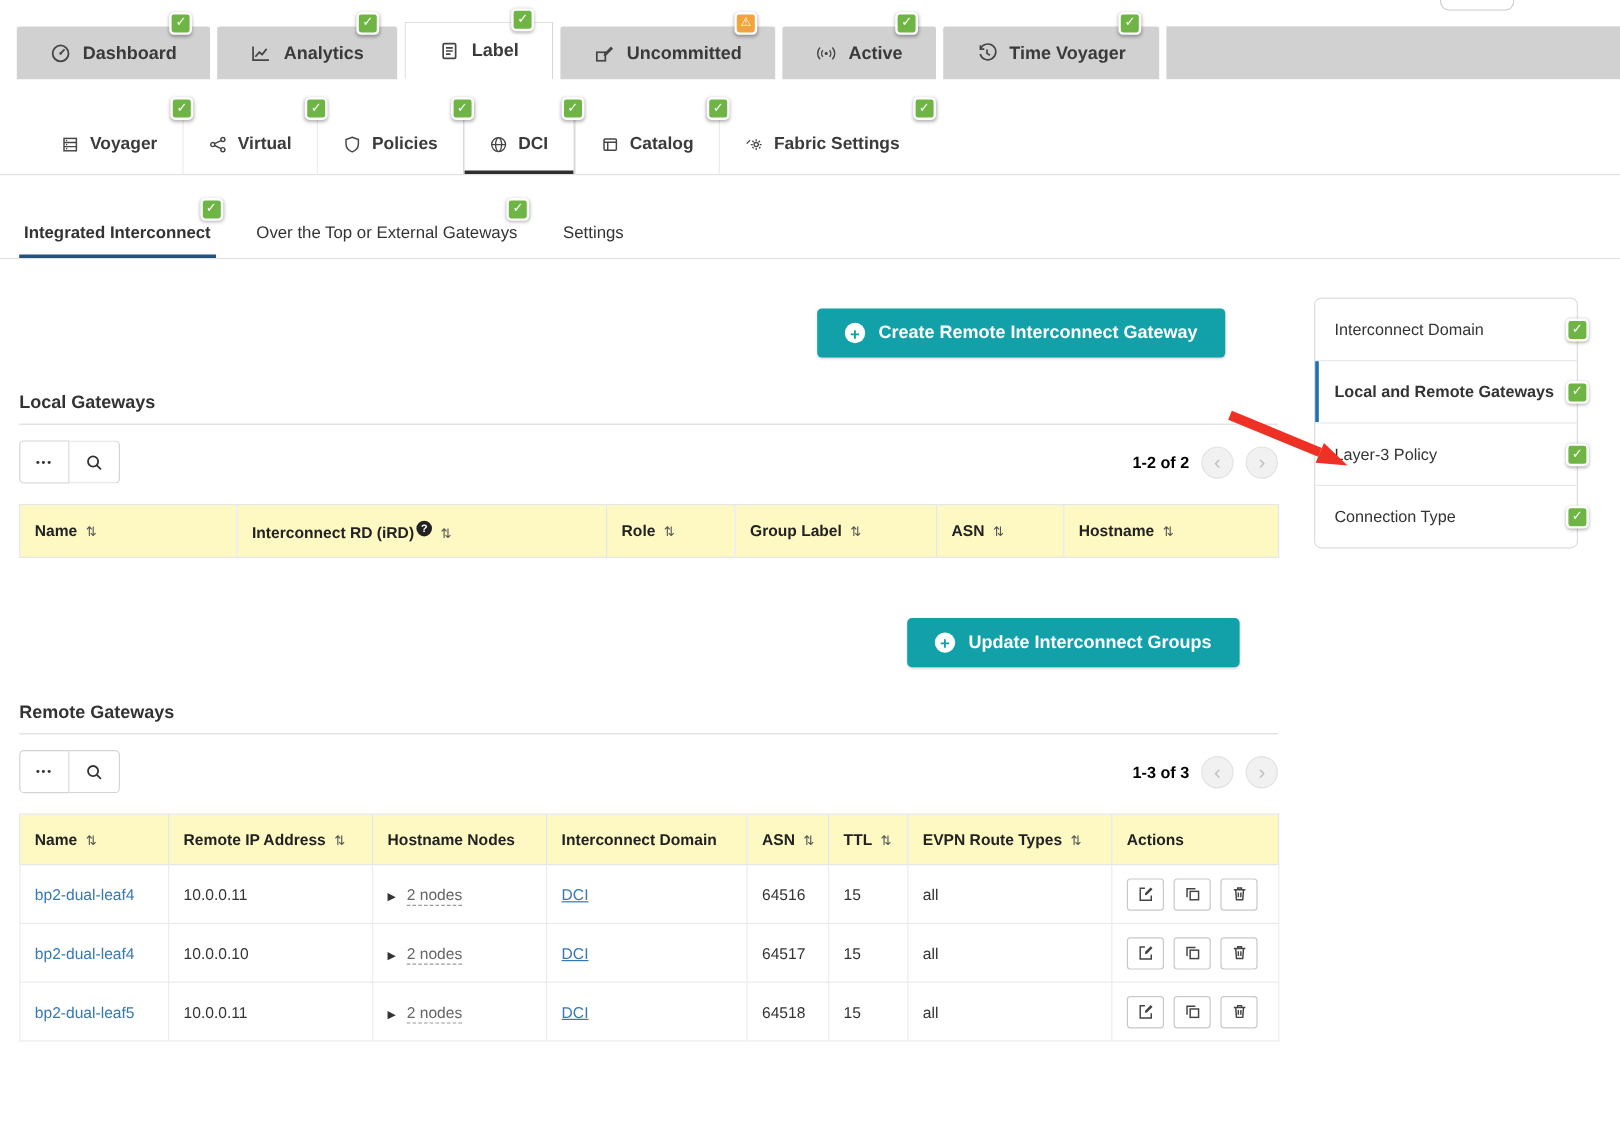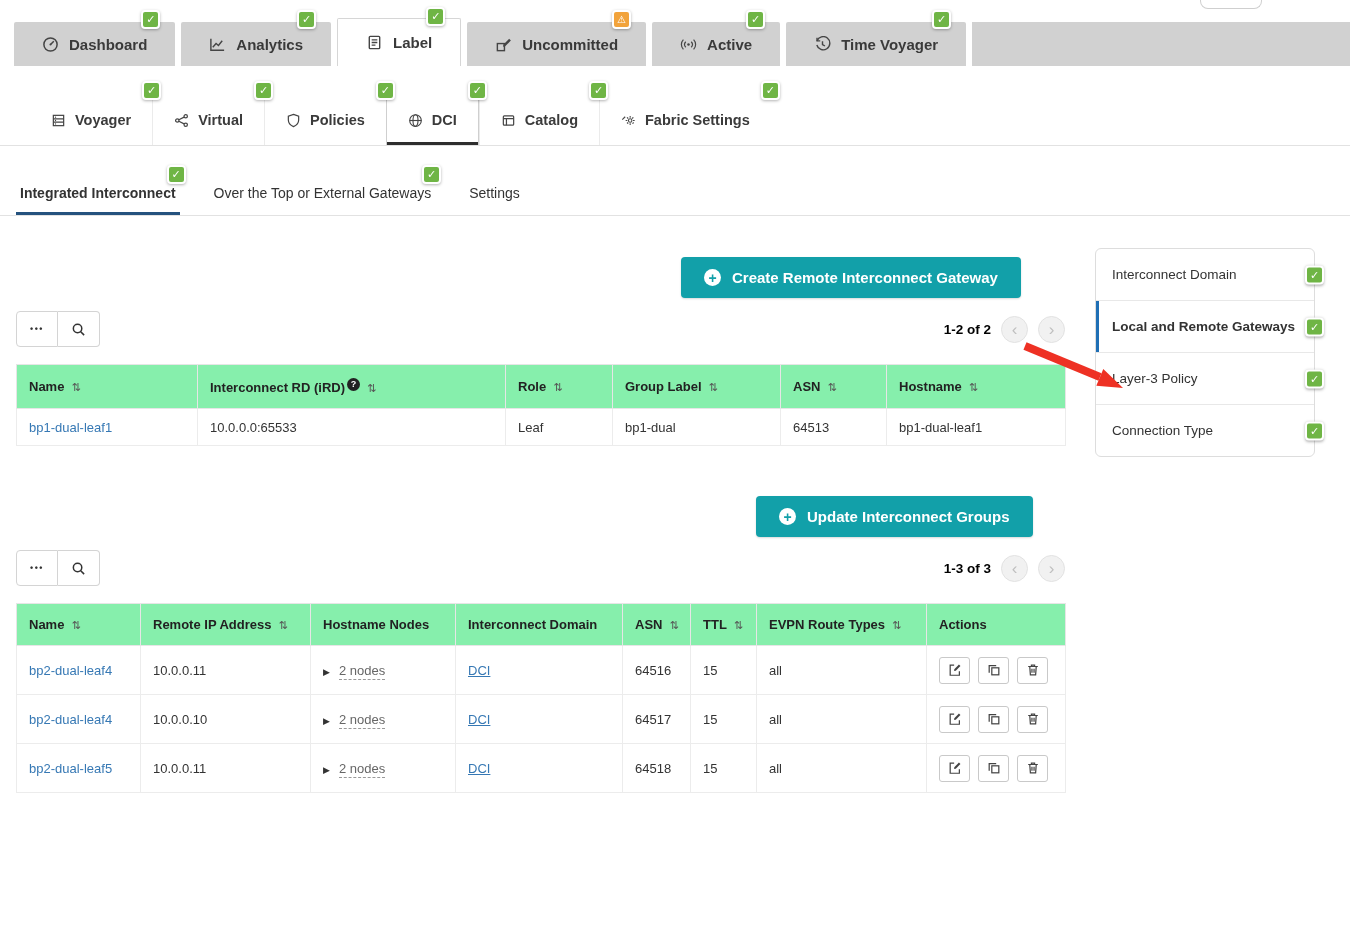--- a/index.html
+++ b/index.html
@@ -61,21 +61,21 @@
     align-items:center; justify-content:center; color:#333; cursor:pointer; }
   .tool-btn:first-child { border-radius:4px 0 0 4px; }
   .tool-btn + .tool-btn { border-left:none; border-radius:0 4px 4px 0; }
   .dots { font-size:9px; letter-spacing:1.5px; font-weight:bold; color:#333; }
   .pager { display:flex; align-items:center; gap:10px; }
   .pager-text { font-weight:700; font-size:13.5px; color:#000000; }
   .pager-btn { width:27px; height:27px; border-radius:50%; background:#f1f1f1; border:1px solid #e2e2e2;
     color:#bfbfbf; display:flex; align-items:center; justify-content:center; font-size:17px; line-height:1; cursor:default; }
 
   table.grid { border-collapse:collapse; table-layout:fixed; width:1049px; font-size:13px; margin-top:17px; }
-  .grid th { background:#86efac; text-align:left; font-weight:700; color:#222; padding:13px 12px;
+  .grid th { background:#fef9c3; text-align:left; font-weight:700; color:#222; padding:13px 12px;
     border:1px solid #e6e6e6; white-space:nowrap; overflow:hidden; }
   .grid td { padding:0 12px; height:37px; border:1px solid #ececec; color:#333; background:#fff; white-space:nowrap; }
   .grid.remote td { height:49px; }
   .sort { color:#555; font-size:11px; margin-left:7px; font-weight:400; }
   .help { display:inline-block; width:13px; height:13px; border-radius:50%; background:#222; color:#fff;
     font-size:9px; line-height:13px; text-align:center; vertical-align:super; margin-left:2px; font-weight:700; }
   .lnk { color:var(--link-blue,#3678B4); cursor:pointer; text-decoration:none; }
   .lnk.u { text-decoration:underline; }
   .expander { color:#333; font-size:9px; margin-right:9px; cursor:pointer; }
   .nodes-link { color:#666; border-bottom:1px dashed #999; cursor:pointer; padding-bottom:1px;text-align:center; }
@@ -227,20 +227,21 @@
 <main class="main">
 
   <div class="create-row">
     <button class="btn-teal">
       <span class="plus">+</span>
       <span>Create Remote Interconnect Gateway</span>
     </button>
   </div>
 
   <section class="section">
+    <div class="section-title">Local Gateways</div>
     <div class="toolbar">
       <div class="btn-group">
         <button class="tool-btn">
             <span class="dots">•••</span>
           </button>
         <button class="tool-btn">
           <svg width="15" height="15" viewBox="0 0 16 16" fill="none" stroke="currentColor" stroke-width="1.6">
               <circle cx="7" cy="7" r="4.5"></circle>
               <path d="M10.4 10.4L14 14"></path>
             </svg>
@@ -266,40 +267,33 @@
         <tr>
           <th><span>Name</span><span class="sort">⇅</span></th>
           <th><span>Interconnect RD (iRD)</span><span class="help">?</span><span class="sort">⇅</span></th>
           <th><span>Role</span><span class="sort">⇅</span></th>
           <th><span>Group Label</span><span class="sort">⇅</span></th>
           <th><span>ASN</span><span class="sort">⇅</span></th>
           <th><span>Hostname</span><span class="sort">⇅</span></th>
         </tr>
       </thead>
       <tbody>
-        <tr>
-          <td><a class="lnk">bp1-dual-leaf1</a></td>
-          <td>10.0.0.0:65533</td>
-          <td>Leaf</td>
-          <td>bp1-dual</td>
-          <td>64513</td>
-          <td>bp1-dual-leaf1</td>
-        </tr>
       </tbody>
     </table>
   </section>
 
   <div class="update-row">
     <button class="btn-teal">
       <span class="plus">+</span>
       <span>Update Interconnect Groups</span>
     </button>
   </div>
 
   <section class="section" style="margin-top:1px;">
+    <div class="section-title">Remote Gateways</div>
     <div class="toolbar">
       <div class="btn-group">
         <button class="tool-btn">
             <span class="dots">•••</span>
           </button>
         <button class="tool-btn">
           <svg width="15" height="15" viewBox="0 0 16 16" fill="none" stroke="currentColor" stroke-width="1.6">
               <circle cx="7" cy="7" r="4.5"></circle>
               <path d="M10.4 10.4L14 14"></path>
             </svg>

